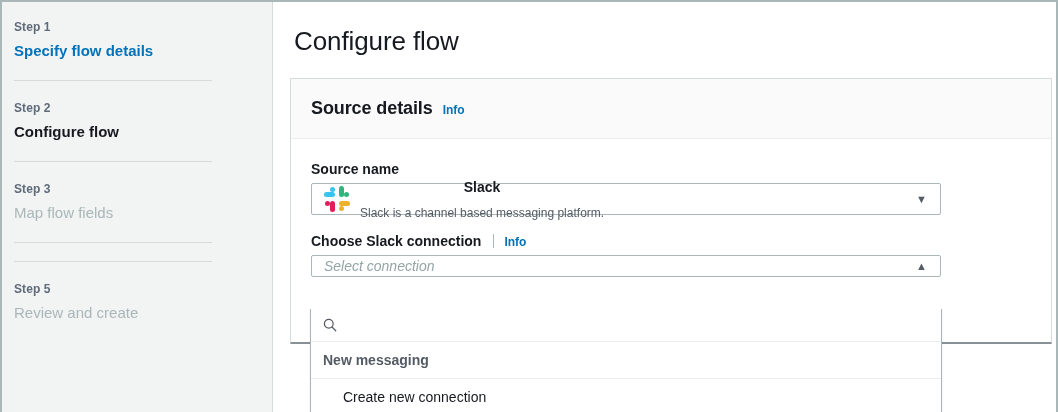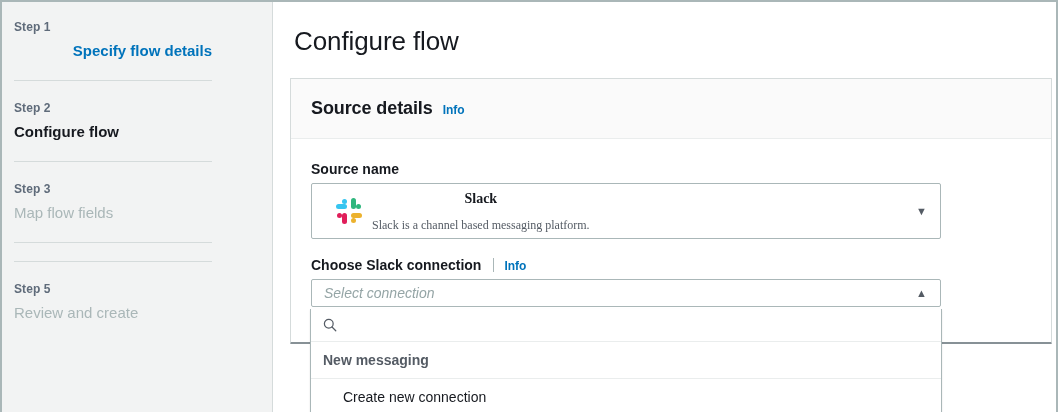--- a/index.html
+++ b/index.html
@@ -55,21 +55,20 @@
     letter-spacing: 0.1px;
   }
   .step-label {
     font-size: 15px;
     line-height: 22px;
     margin-top: 4px;
   }
   .step-label.active-link {
     color: #0073bb;
     font-weight: bold;
-    text-align: right;
   }
   .step-label.current {
     color: #16191f;
     font-weight: bold;
   }
   .step-label.upcoming {
     color: #aab7b8;
     font-weight: normal;
   }
 
@@ -157,22 +156,22 @@
     margin-top: 4px;
     width: 630px;
     box-sizing: border-box;
     border: 1px solid #aab7b8;
     border-radius: 2px;
     background: #ffffff;
     display: flex;
     align-items: center;
     position: relative;
   }
-  .select-box.tall { height: 56px; padding: 0 24px; font-family: Liberation Serif, serif; }
-  .select-box.short { height: 28px; padding: 0 12px; }
+  .select-box.tall { height: 32px; padding: 0 12px; }
+  .select-box.short { height: 22px; padding: 0 12px; }
 
   .arrow {
     position: absolute;
     right: 13px;
     top: 50%;
     transform: translateY(-50%);
     font-size: 11px;
     color: #545b64;
     line-height: 1;
   }

